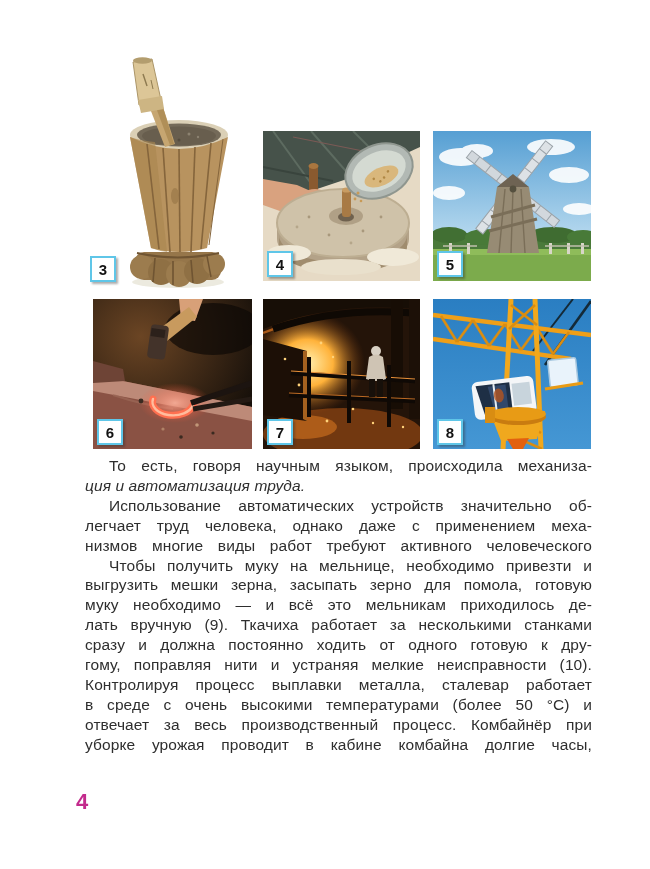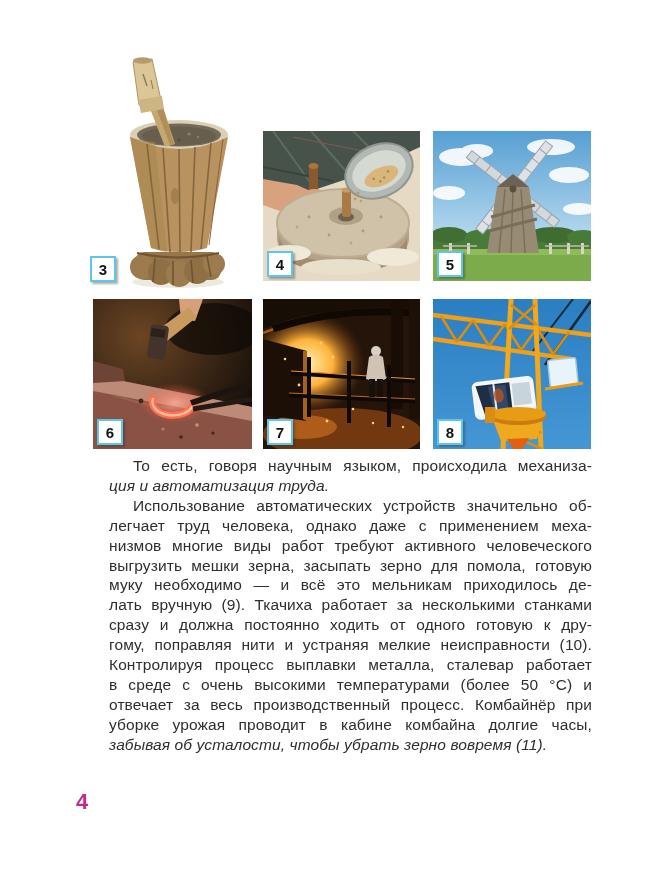--- a/index.html
+++ b/index.html
@@ -12,21 +12,21 @@
     position:absolute;width:22px;height:22px;background:#ffffff;
     border:2px solid #5fc6e8;box-shadow:2px 2px 2px rgba(50,50,50,.4);
     display:flex;align-items:center;justify-content:center;
     font-weight:bold;font-size:15px;color:#121212;line-height:1;
   }
   .text-block{
     position:absolute;left:85px;top:456px;width:507px;
     font-size:15.5px;line-height:19.9px;color:#2e2e2e;
     letter-spacing:0.1px;
   }
-  .tline{text-align:justify;text-align-last:justify;margin-left:24px;}
+  .tline{text-align:justify;text-align-last:justify;}
   .tline.plast{text-align-last:left;font-style:italic;}
   .tline.indent{text-indent:24px;}
   .page-number{
     position:absolute;left:76px;top:789px;
     font-size:22px;font-weight:bold;color:#c32a8c;
   }
 </style>
 </head>
 <body>
 
@@ -361,27 +361,27 @@
     </svg>
     <span class="fig-label" style="left:4px;bottom:4px;">8</span>
   </figure>
 
   <div class="text-block">
       <div class="tline indent">То есть, говоря научным языком, происходила механиза-</div>
       <div class="tline plast">ция и автоматизация труда.</div>
       <div class="tline indent">Использование автоматических устройств значительно об-</div>
       <div class="tline">легчает труд человека, однако даже с применением меха-</div>
       <div class="tline">низмов многие виды работ требуют активного человеческого</div>
+      <div class="tline indent">Чтобы получить муку на мельнице, необходимо привезти и</div>
       <div class="tline">выгрузить мешки зерна, засыпать зерно для помола, готовую</div>
       <div class="tline">муку необходимо — и всё это мельникам приходилось де-</div>
       <div class="tline">лать вручную (9). Ткачиха работает за несколькими станками</div>
       <div class="tline">сразу и должна постоянно ходить от одного готовую к дру-</div>
       <div class="tline">гому, поправляя нити и устраняя мелкие неисправности (10).</div>
       <div class="tline">Контролируя процесс выплавки металла, сталевар работает</div>
       <div class="tline">в среде с очень высокими температурами (более 50 °C) и</div>
       <div class="tline">отвечает за весь производственный процесс. Комбайнёр при</div>
       <div class="tline">уборке урожая проводит в кабине комбайна долгие часы,</div>
-      <div class="tline plast">забывая об усталости, чтобы убрать зерно вовремя (11).</div>
     </div>
 
   <div class="page-number">4</div>
 
 </div>
 
 </body></html>

